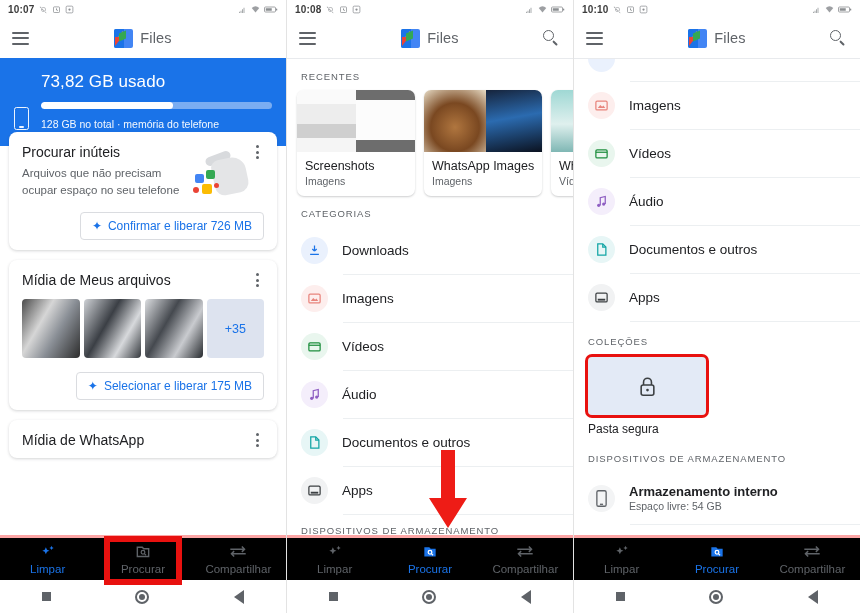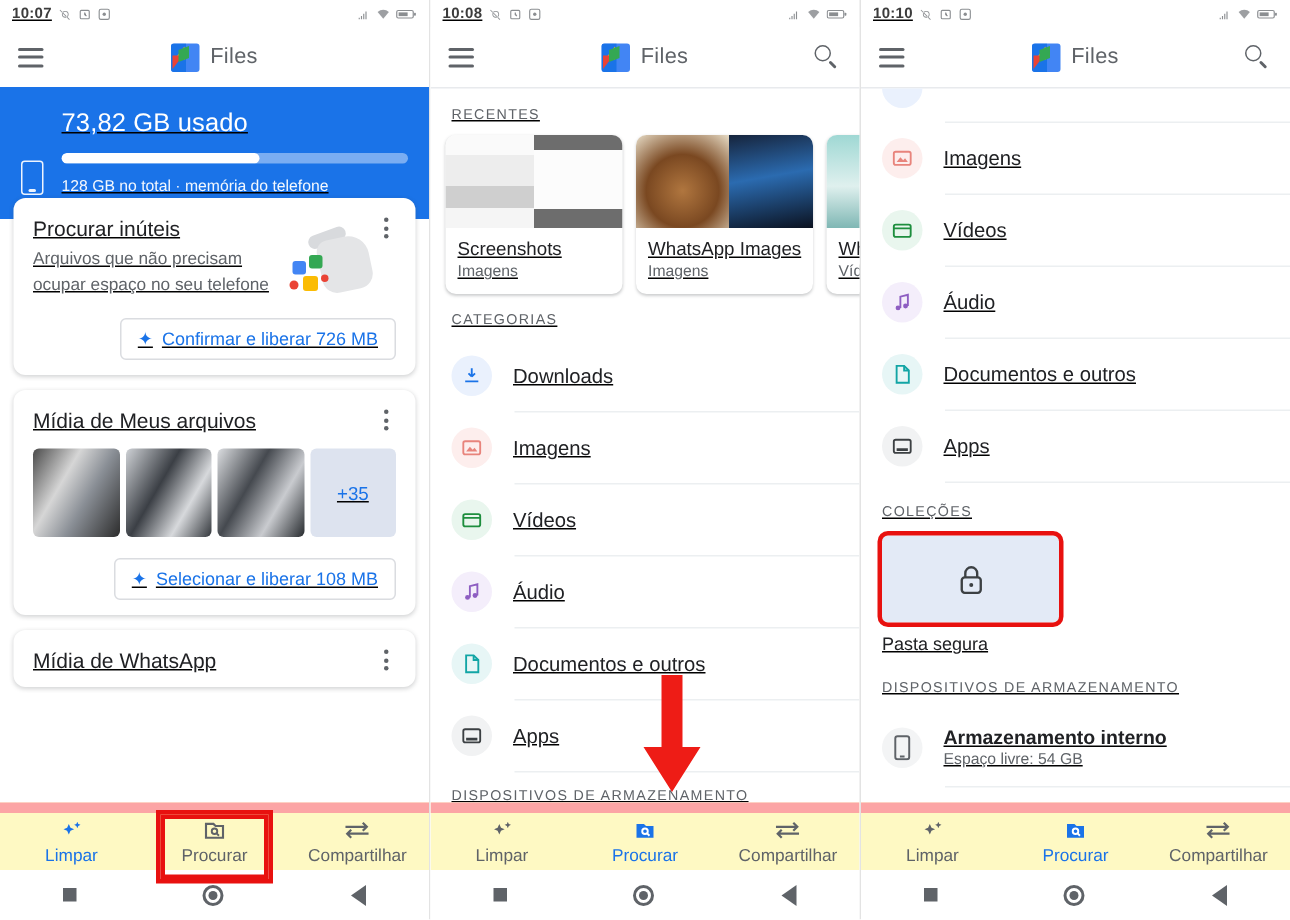--- a/index.html
+++ b/index.html
@@ -2,21 +2,21 @@
 <html><head>
 <meta charset="utf-8">
 <style>
   * { box-sizing: border-box; margin: 0; padding: 0; }
   html, body {
     width: 860px; height: 613px;
     background: #ffffff;
     font-family: "Liberation Sans", sans-serif;
     overflow: hidden;
   }
-  .screens { display: flex; width: 860px; height: 613px; text-decoration: underline; }
+  .screens { display: flex; width: 860px; height: 613px; }
   .panel {
     width: 287px; height: 613px;
     position: relative;
     background: #ffffff;
     overflow: hidden;
     border-right: 1px solid #e3e3e3;
   }
   .panel:last-child { width: 286px; border-right: none; }
 
   
@@ -132,21 +132,21 @@
   .safe-tile { width: 118px; height: 58px; background: #e3eaf6; border-radius: 4px;
                display: flex; align-items: center; justify-content: center; }
   .safe-name { font-size: 12px; color: #202124; margin-top: 7px; }
   .redbox { outline: 3px solid #e8110f; outline-offset: 0px; }
 
   
   .arrow { position: absolute; left: 138px; top: 450px; width: 46px; height: 80px; z-index: 20; }
 
   
   .botwrap { position: absolute; left: 0; right: 0; bottom: 0; background: #fff; }
-  .botnav { height: 45px; display: flex; border-top: 7px solid #fca5a5; background: #fef9c3; }
+  .botnav { height: 45px; display: flex; border-top: 3px solid #fca5a5; background: #000000; }
   .navitem { flex: 1; display: flex; flex-direction: column; align-items: center;
              justify-content: center; gap: 3px; cursor: pointer; position: relative; }
   .navlabel { font-size: 11.5px; color: #5f6368; }
   .navitem.active .navlabel { color: #1a73e8; }
   .navicon { height: 17px; display: flex; align-items: center; justify-content: center; }
   .navbox { position: absolute; left: 50%; transform: translateX(-50%);
             top: 1px; width: 72px; height: 43px; border: 3px solid #e8110f; }
   .sysbar { height: 33px; display: flex; align-items: center; justify-content: space-around;
             background: #fff; }
   .sq { width: 9px; height: 9px; background: #5f6368; }
@@ -262,21 +262,21 @@
           <span class="thumb" style="background:linear-gradient(120deg,#4a4a4a 0%,#d6d6d6 35%,#8a8f96 60%,#2c2c2c 100%);"></span>
           <span class="thumb" style="background:linear-gradient(120deg,#cfd2d6 0%,#3b3f45 40%,#d7d9dc 70%,#33373c 100%);"></span>
           <span class="thumb" style="background:linear-gradient(120deg,#dcdee1 0%,#45494f 38%,#c9cbcf 68%,#262a2e 100%);"></span>
           <span class="thumb more-thumb" style="background:#dde3ef;">
             <span>+35</span>
           </span>
         </div>
         <div class="cta-row">
           <span class="cta">
             <span class="spark">✦</span>
-            <span>Selecionar e liberar 108 MB</span>
+            <span>Selecionar e liberar 175 MB</span>
           </span>
         </div>
       </div>
 
       <div class="card">
         <div class="card-head">
           <div class="card-title">Mídia de WhatsApp</div>
           <div class="kebab">
               <i></i>
               <i></i>

